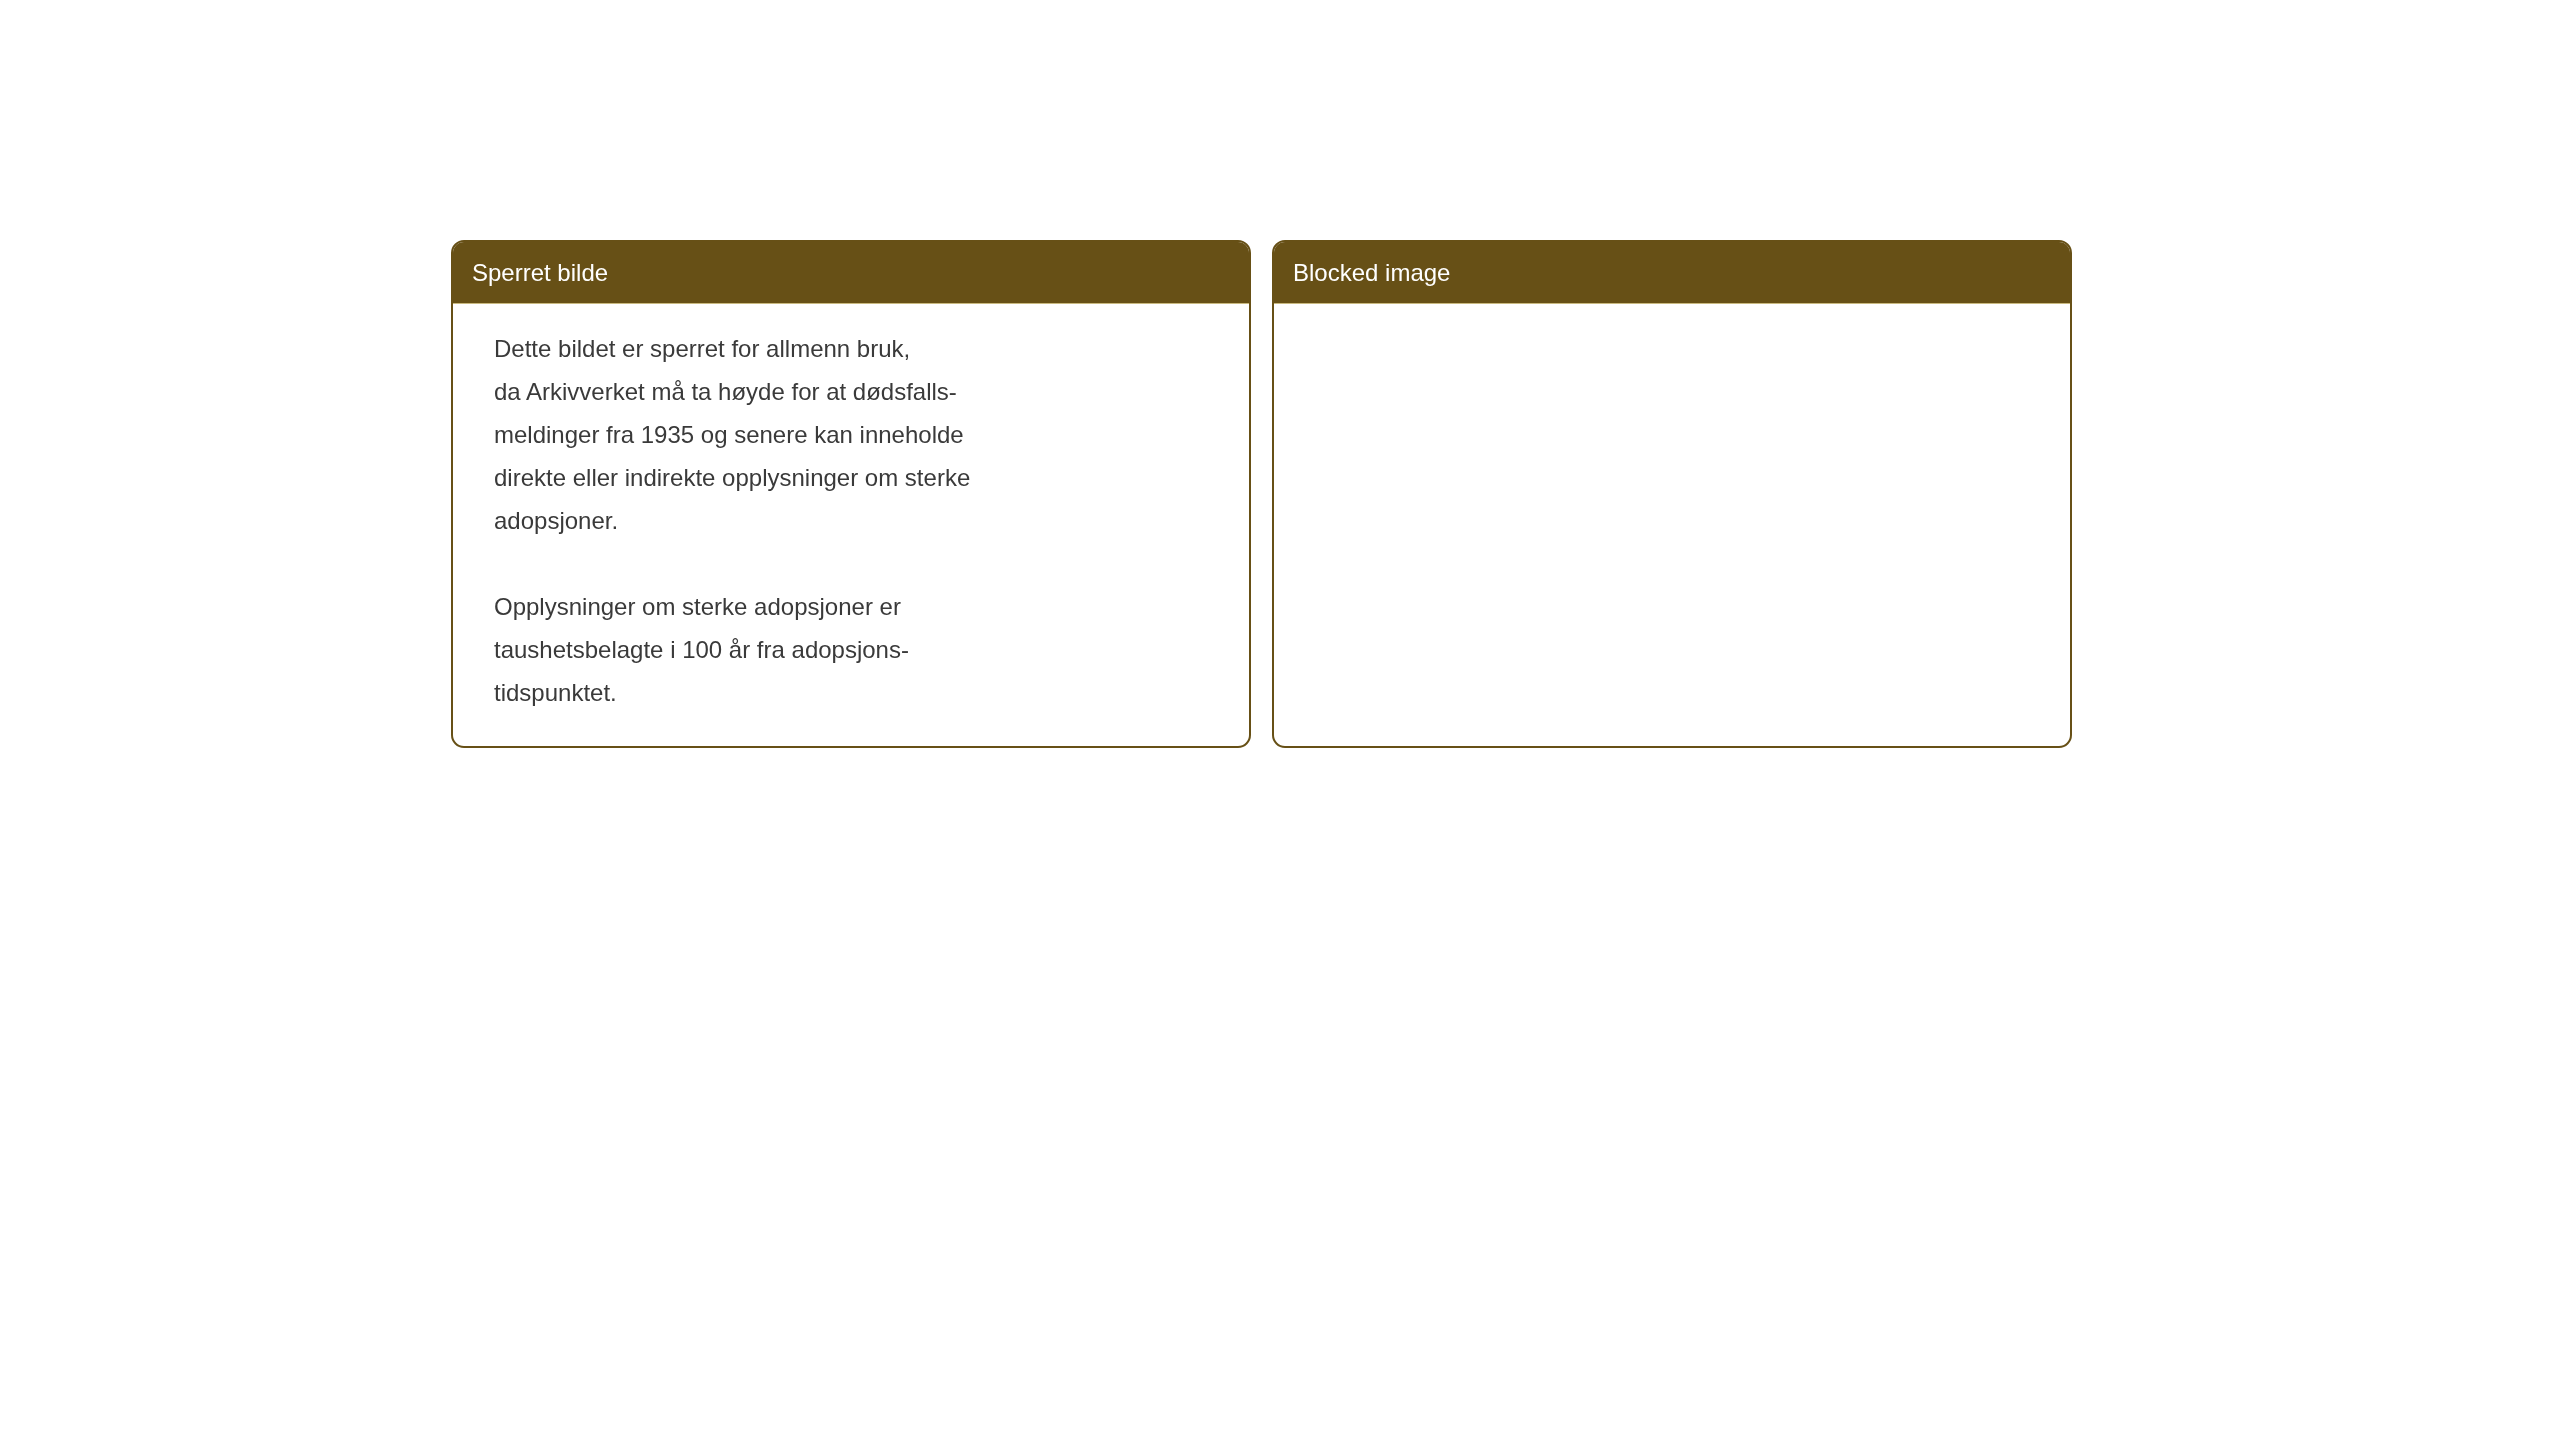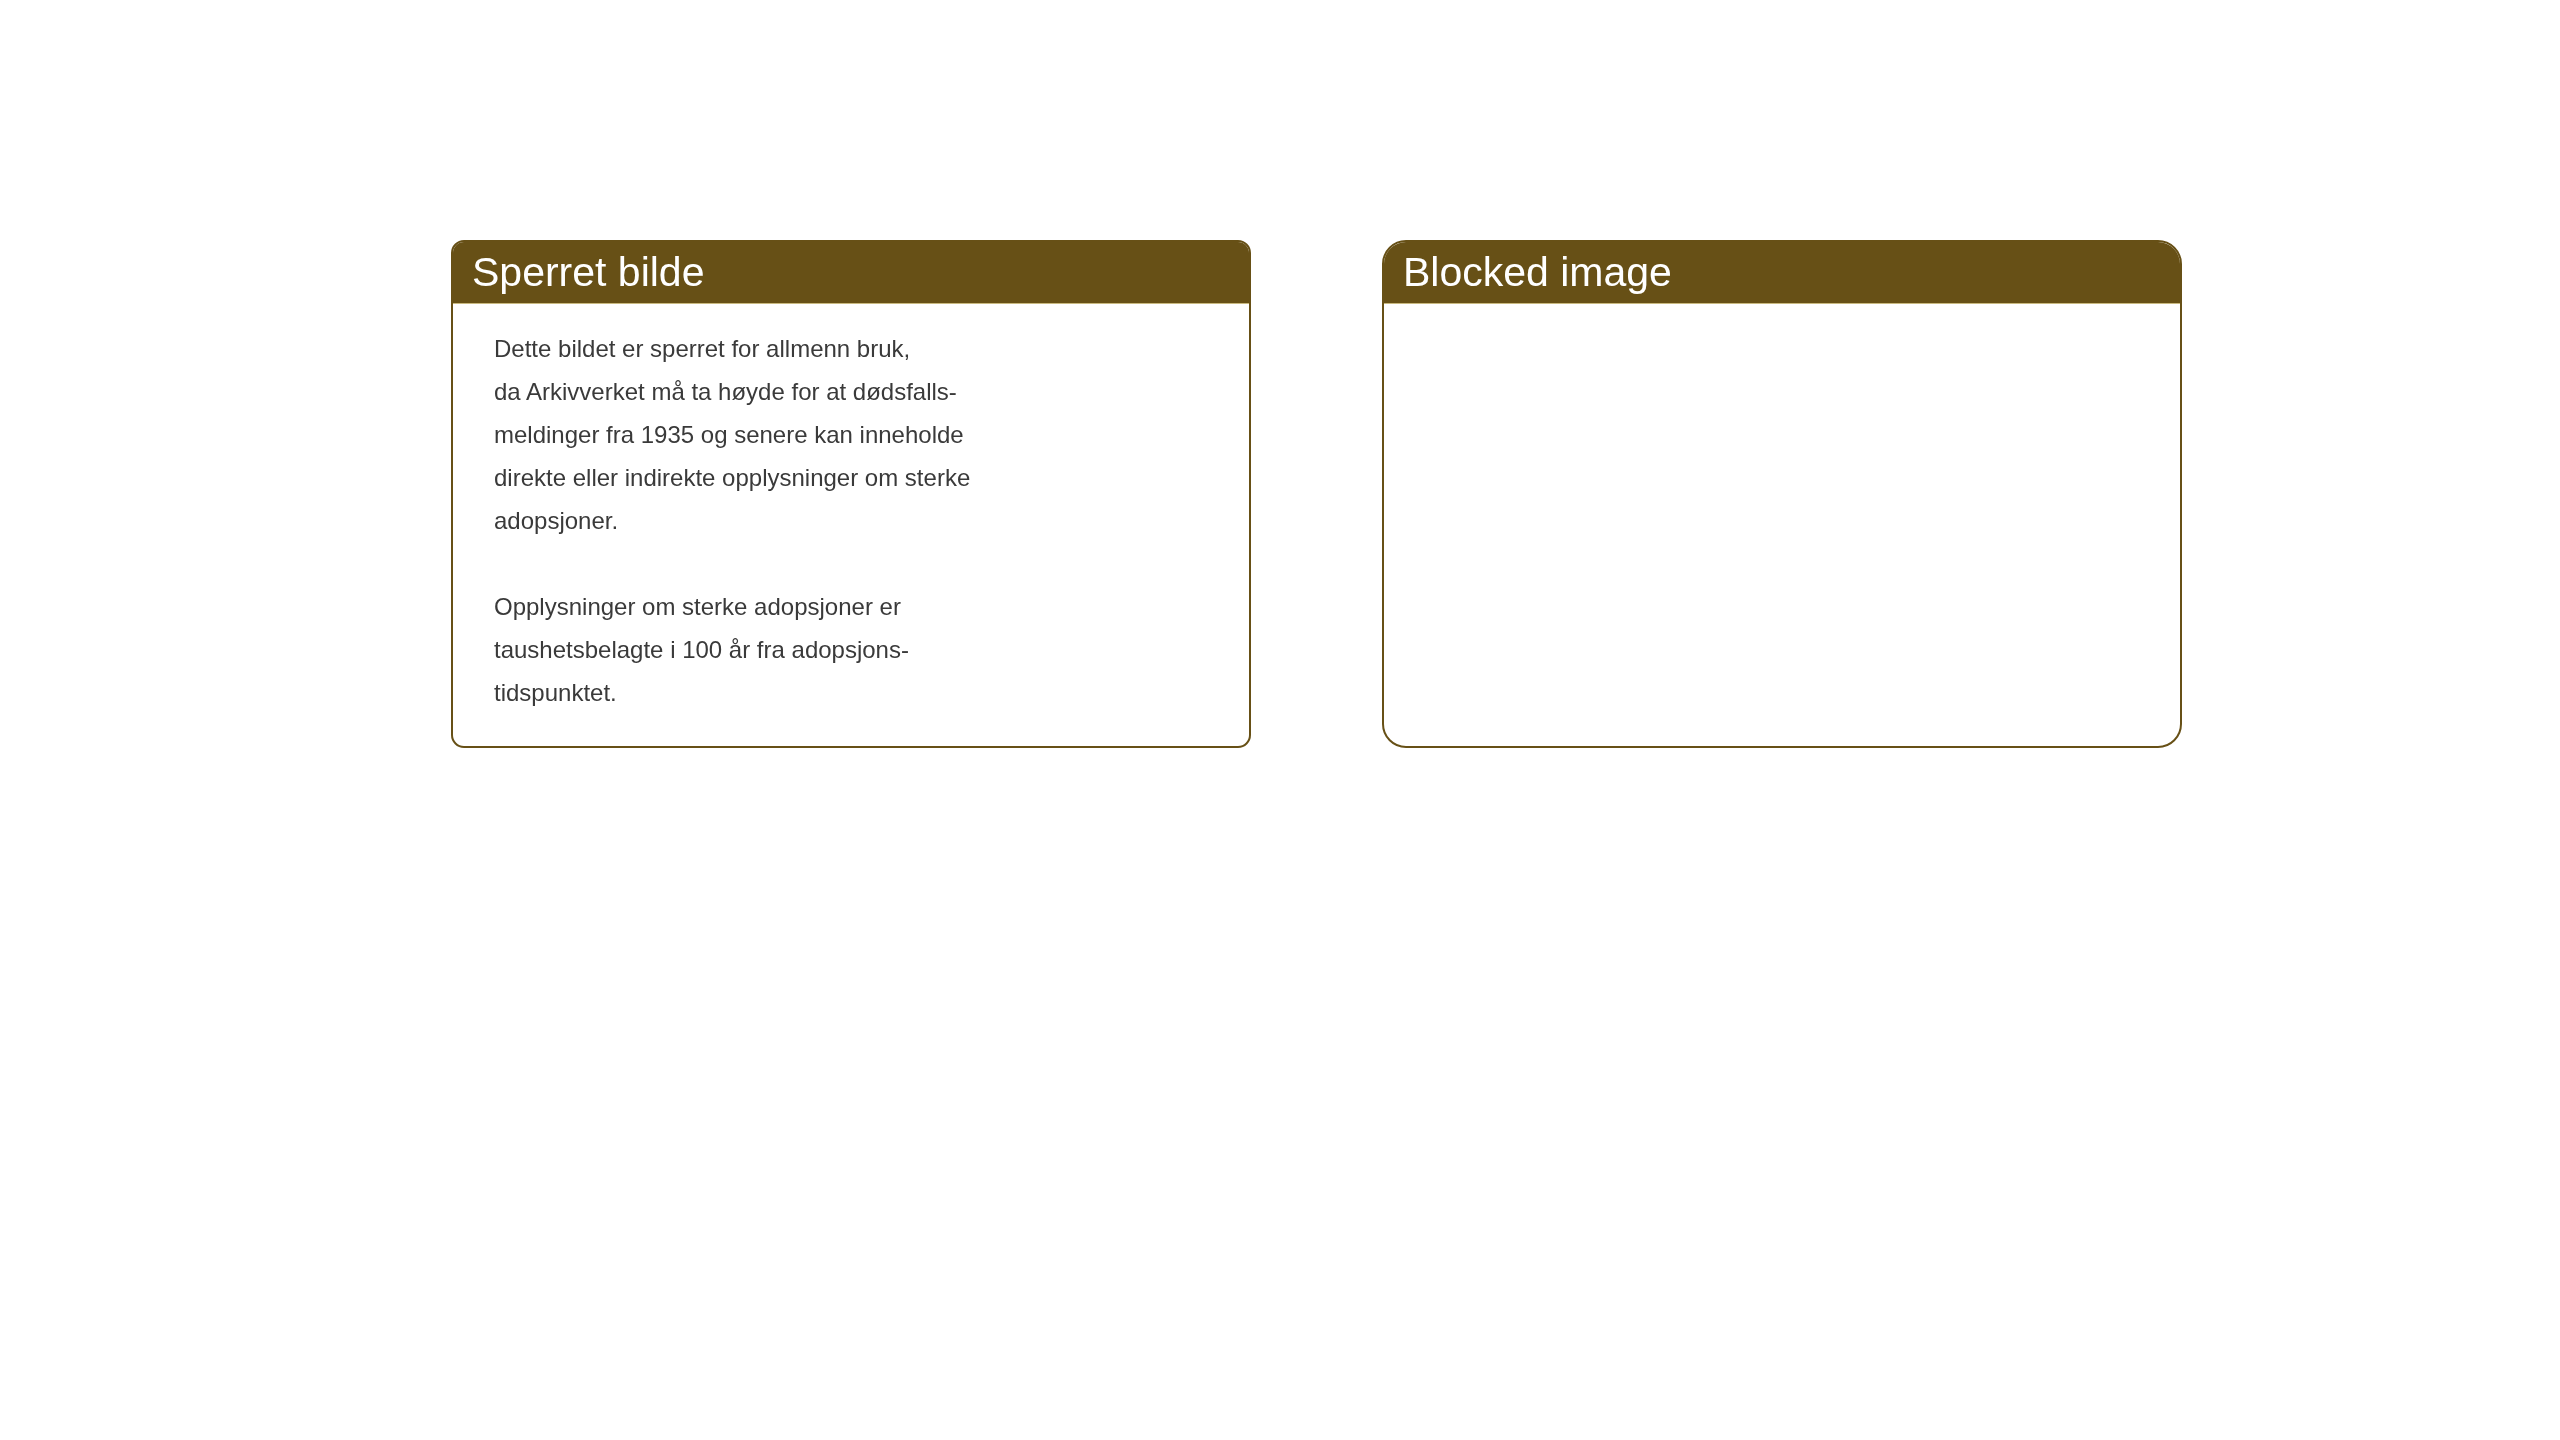--- a/index.html
+++ b/index.html
@@ -18,26 +18,26 @@
     top: 240px;
     width: 800px;
     height: 508px;
     background: #ffffff;
     border: 2px solid #675016;
     border-radius: 13px;
     box-sizing: border-box;
     overflow: hidden;
   }
   .notice-card.left  { left: 451px; }
-  .notice-card.right { left: 1382px; border-radius: 24px; }
+  .notice-card.right { left: 1272px; }
   .notice-header {
     height: 61px;
     background: #675016;
     color: #ffffff;
-    font-size: 41px;
+    font-size: 24px;
     line-height: 61px;
     padding-left: 19px;
     border-bottom: 1px solid #c9b97f;
     white-space: nowrap;
   }
   .notice-body {
     padding: 23px 34px 0 41px;
     color: #3a3a3a;
     font-size: 24px;
     line-height: 43px;

